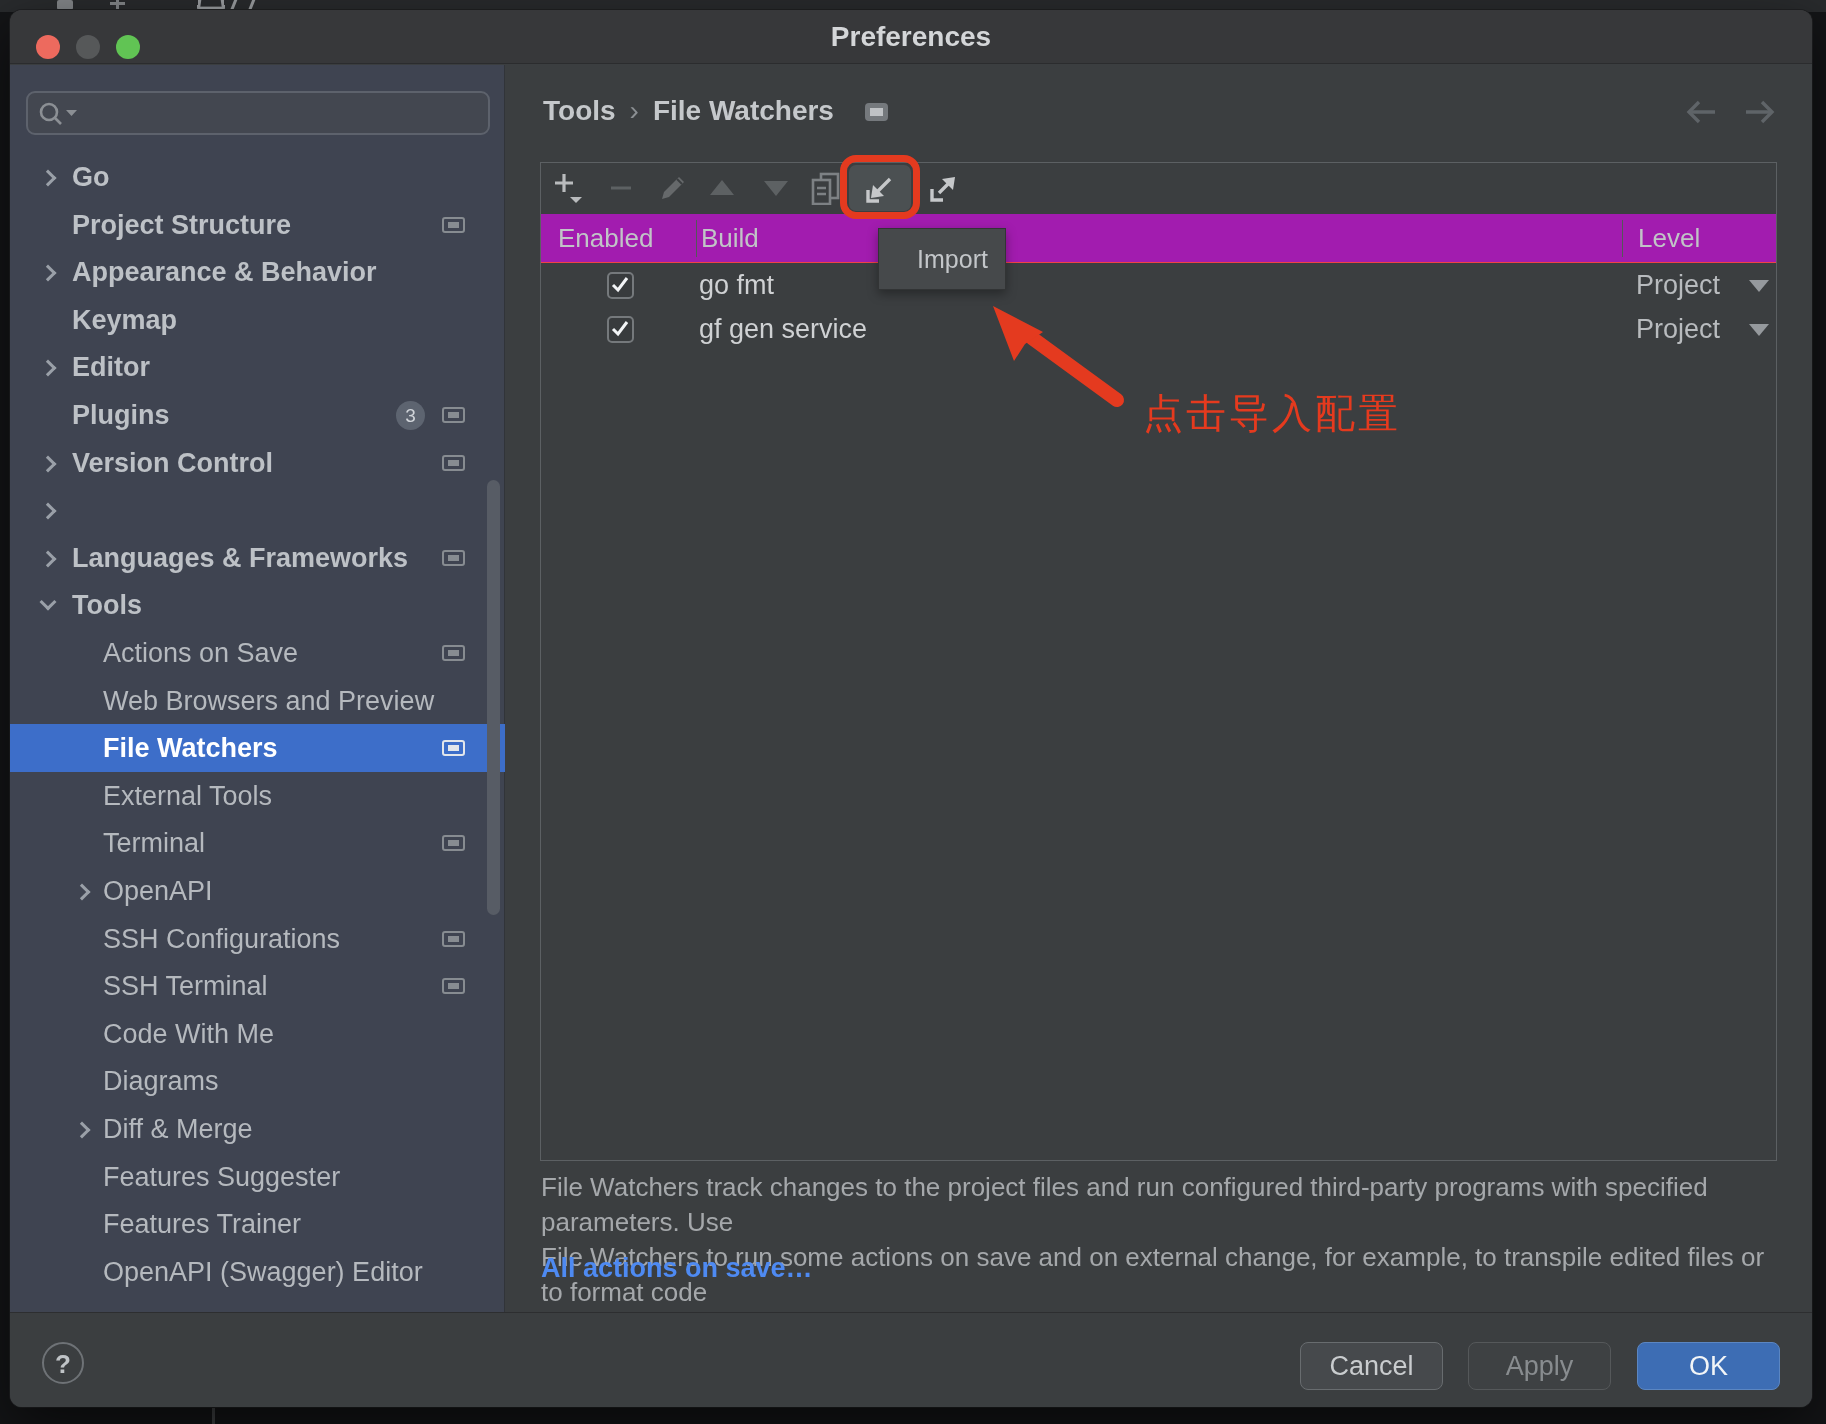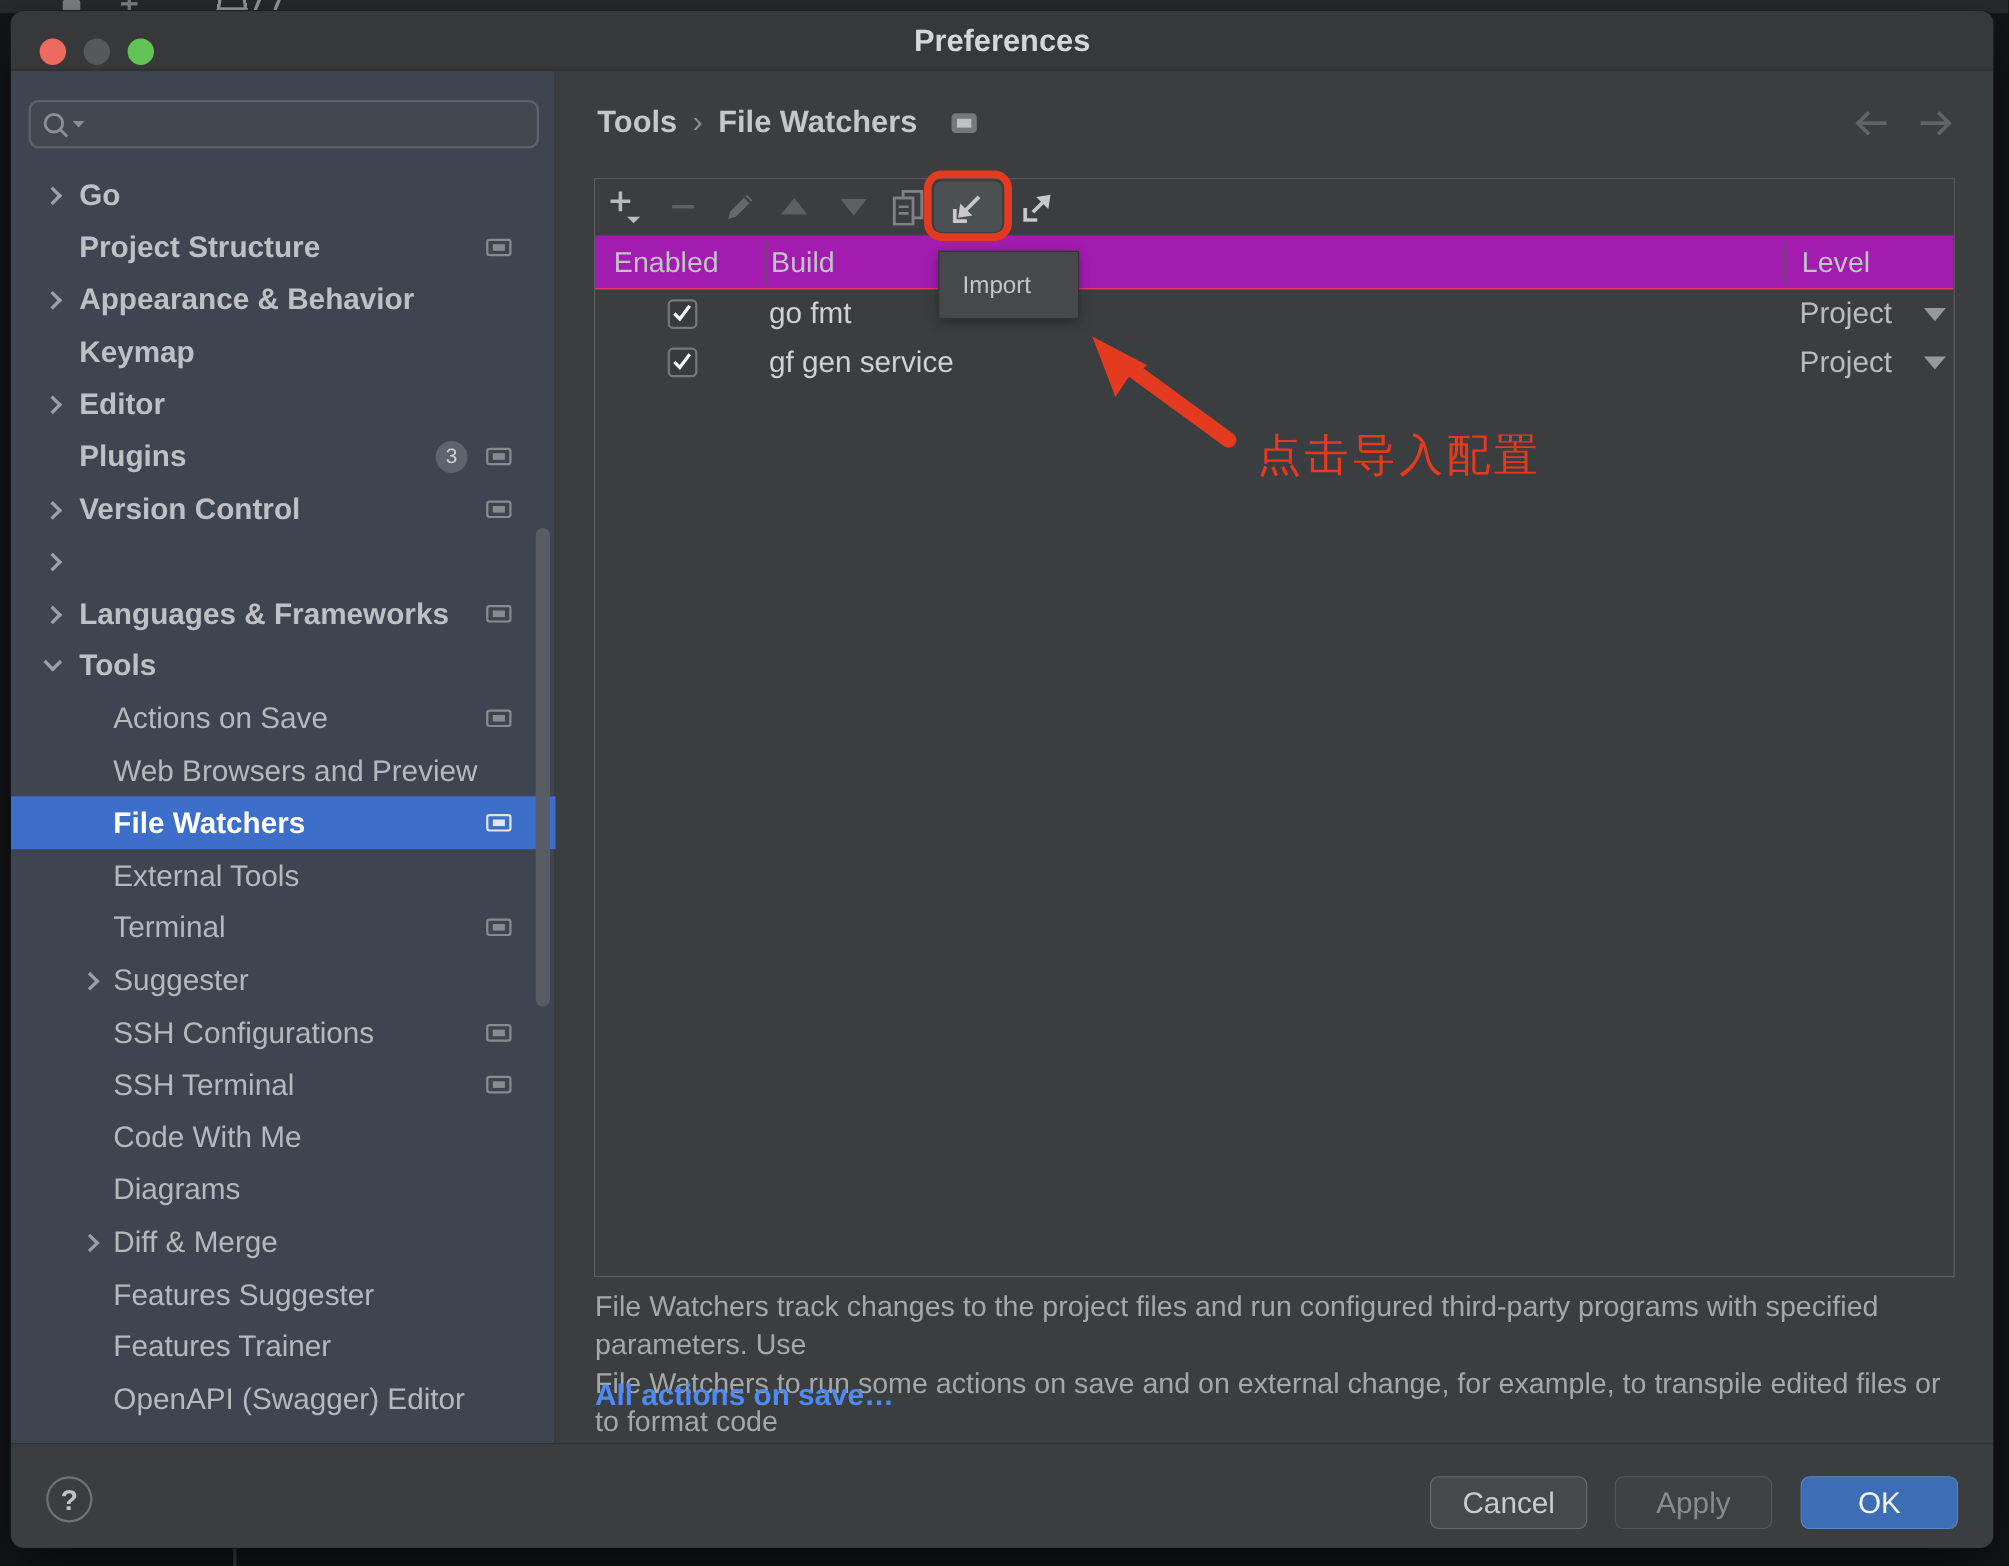--- a/index.html
+++ b/index.html
@@ -93,23 +93,23 @@
         background:#383b3d; border:2px solid #75797c; border-radius:5px; }
   .row-name { position:absolute; left:158px; top:0; height:44px; line-height:44px; font-size:27px; color:#cfd1d3; }
   .row-level { position:absolute; left:1095px; top:0; height:44px; line-height:44px; font-size:27px; color:#b8bbbe; }
   .lvl-caret { position:absolute; left:1208px; top:17px; width:0; height:0;
                border-left:10px solid transparent; border-right:10px solid transparent;
                border-top:12px solid #95999d; }
 
   
   .import-ring { position:absolute; left:830px; top:145px; width:80px; height:64px;
                  border:7px solid #e43a1f; border-radius:16px; z-index:6; }
-  .tooltip { position:absolute; left:843px; top:218px; width:128px; height:62px;
+  .tooltip { position:absolute; left:868px; top:218px; width:128px; height:62px;
              background:#46494b; border:1px solid #323435; box-shadow:0 4px 10px rgba(0,0,0,.35);
-             font-size:22px; color:#c3c6c9; line-height:60px; padding-left:21px; z-index:5; }
+             font-size:25px; color:#c3c6c9; line-height:60px; padding-left:21px; z-index:5;text-align:center; }
   .annotation-svg { position:absolute; left:0; top:0; z-index:7; pointer-events:none; }
   .ann-text { position:absolute; left:1133px; top:376px; font-size:40px; color:#e53a1e;
               letter-spacing:3px; z-index:7; white-space:nowrap; }
 
   
   .fw-desc { position:absolute; left:531px; top:1160px; width:1245px;
              font-size:26px; color:#a5a8ab; }
   .fw-desc div { line-height:35px; }
   .save-link { position:absolute; left:531px; top:1243px; font-size:27px; font-weight:bold;
                color:#4e8af2; cursor:pointer; }
@@ -227,21 +227,21 @@
           <span class="nav-label lvl1">External Tools</span>
         </div>
         <div class="nav-row" style="top: 754.4px;">
           <span class="nav-label lvl1">Terminal</span>
           <span class="mon">
             <span class="mon-in"></span>
           </span>
         </div>
         <div class="nav-row" style="top: 802px;">
           <span class="chev l1 collapsed"></span>
-          <span class="nav-label lvl1">Suggester</span>
+          <span class="nav-label lvl1">OpenAPI</span>
         </div>
         <div class="nav-row" style="top: 849.6px;">
           <span class="nav-label lvl1">SSH Configurations</span>
           <span class="mon">
             <span class="mon-in"></span>
           </span>
         </div>
         <div class="nav-row" style="top: 897.2px;">
           <span class="nav-label lvl1">SSH Terminal</span>
           <span class="mon">

